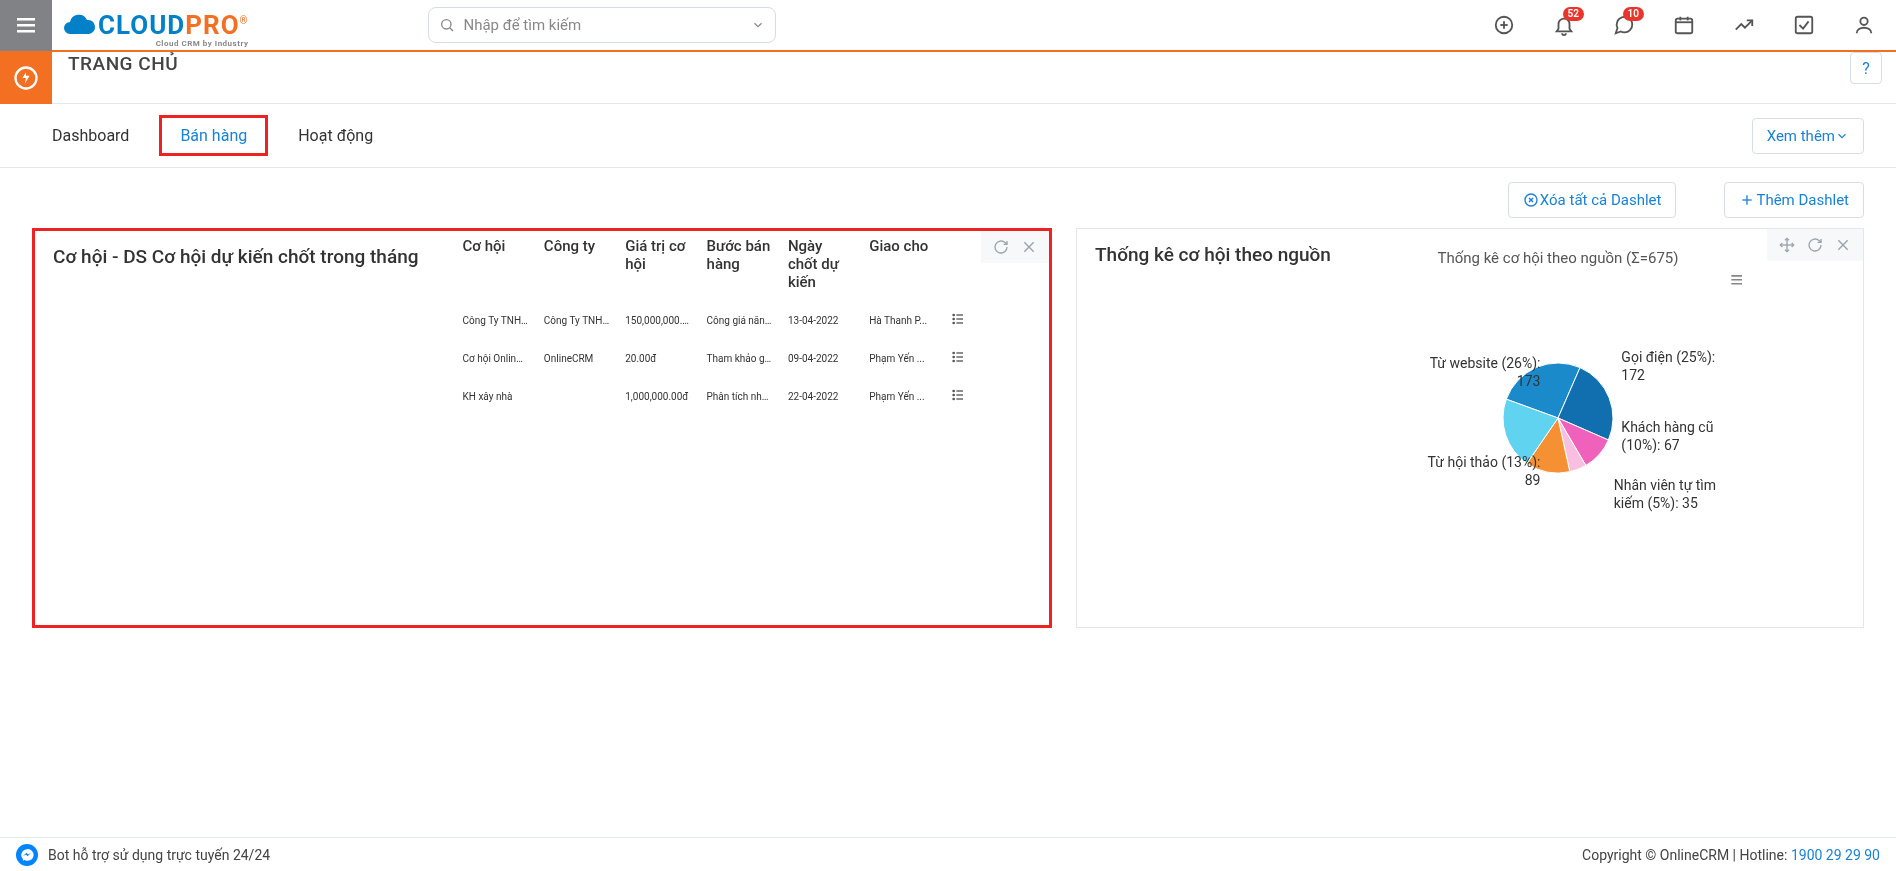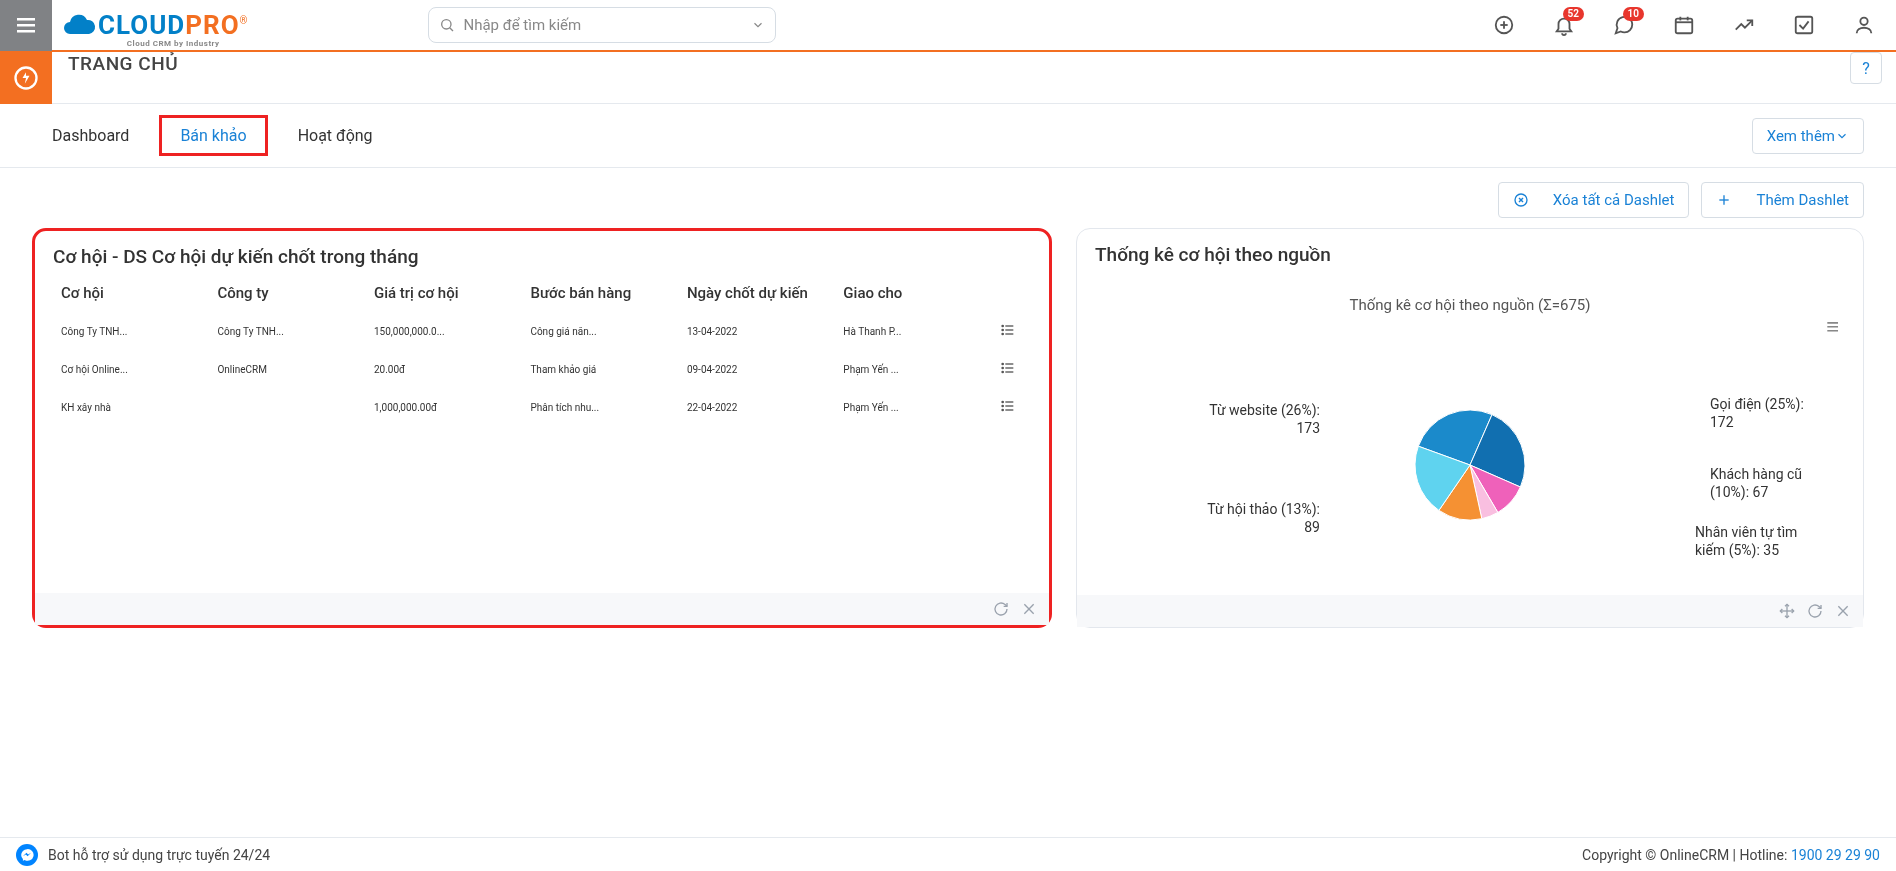--- a/index.html
+++ b/index.html
@@ -6,21 +6,21 @@
   body { font-family: -apple-system, BlinkMacSystemFont, "Segoe UI", Roboto, Arial, sans-serif; font-size: 14px; color: #333; background: #fff; overflow: hidden; }
 
   
   .topbar { display:flex; align-items:center; height:52px; border-bottom:2px solid #f36f21; }
   .menu-toggle { width:52px; height:52px; background:#808285; display:flex; align-items:center; justify-content:center; cursor:pointer; }
   .menu-toggle svg { fill:#fff; }
   .logo { display:flex; align-items:center; padding:0 10px; height:100%; }
   .logo-text { font-weight:700; font-size:26px; letter-spacing:1px; color:#0280c8; display:flex; align-items:baseline; position:relative;}
   .logo-text .pro { color:#f36f21; }
   .logo-text .reg { color:#f36f21; font-size:10px; font-weight:400; position:relative; top:-10px;}
-  .logo-sub { font-size:8px; color:#888; letter-spacing:0.5px; position:absolute; bottom:-8px; left:0; width:100%; text-align:center;}
+  .logo-sub { font-size:8px; color:#888; letter-spacing:0.5px; position:absolute; bottom:-8px; left:0; width:100%; text-align:right;}
   .logo-cloud { margin-right:2px; }
   .search-wrap { margin-left: 170px; }
   .search-box { display:flex; align-items:center; width:348px; height:36px; border:1px solid #d6dde4; border-radius:8px; padding:0 10px; color:#777; }
   .search-box svg { flex:none; }
   .search-box .ph { flex:1; margin-left:8px; color:#888; font-size:15px;}
   .top-actions { margin-left:auto; display:flex; align-items:center; gap:20px; padding-right:12px; }
   .icon-btn { width:40px; height:40px; display:flex; align-items:center; justify-content:center; cursor:pointer; position:relative; border-radius:4px;}
   .icon-btn svg { stroke:#555; }
   .badge { position:absolute; top:2px; right:0px; background:#e8362d; color:#fff; font-size:10px; font-weight:600; padding:1px 5px; border-radius:8px; line-height:1.2;}
 
@@ -33,25 +33,25 @@
 
   
   .tabbar { display:flex; align-items:center; height:64px; padding:0 32px; border-bottom:1px solid #e5e9ee;}
   .tab { font-size:16px; color:#333; padding:8px 18px; cursor:pointer; border:2px solid transparent;}
   .tab.active { color:#1a82d6; border:3px solid #e22; }
   .tab + .tab { margin-left: 10px;}
   .view-more { margin-left:auto; border:1px solid #d6dde4; border-radius:4px; padding:8px 14px; color:#1a82d6; font-size:15px; display:flex; align-items:center; cursor:pointer;}
 
   
   .action-row { display:flex; justify-content:flex-end; gap:12px; padding:14px 32px 10px; }
-  .outline-btn { border:1px solid #d6dde4; border-radius:4px; padding:8px 14px; color:#1a82d6; font-size:15px; display:flex; align-items:center; gap:24px; cursor:pointer; background:#fff;}
+  .outline-btn { border:1px solid #d6dde4; border-radius:4px; padding:8px 14px; color:#1a82d6; font-size:15px; display:flex; align-items:center; gap:1px; cursor:pointer; background:#fff;margin-left:36px;}
 
   
   .dash-row { display:flex; gap:24px; padding:0 32px; }
-  .dashlet { border:1px solid #e3e7ed; border-radius:14px; background:#fff; display:flex; flex-direction:column; position:relative;}
+  .dashlet { border:1px solid #e3e7ed; border-radius:0; background:#fff; display:flex; flex-direction:row; position:relative;}
   .dashlet-left { flex: 0 0 1020px; height:400px; border:3px solid #e22; }
   .dashlet-right { flex:1; height:400px; }
   .dashlet-header { padding:14px 18px 10px; font-size:19px; font-weight:500; color:#333;}
   .dashlet-body { flex:1; padding:0 18px; overflow:hidden;}
   .dashlet-footer { height:32px; background:#f7f8fa; display:flex; justify-content:flex-end; align-items:center; gap:12px; padding:0 12px; color:#9aa2ad;}
   .dashlet-footer svg { cursor:pointer; }
 
   
   table.tbl { width:100%; border-collapse:collapse; table-layout:fixed; }
   table.tbl th { text-align:left; font-weight:500; font-size:15px; color:#333; padding:6px 8px 10px; vertical-align:top;}
@@ -170,21 +170,21 @@
       </svg>
   </div>
   <div class="page-title">TRANG CHỦ</div>
   <div class="help-btn">
       <span>?</span>
     </div>
 </div>
 
 <div class="tabbar">
   <div class="tab">Dashboard</div>
-  <div class="tab active">Bán khảo</div>
+  <div class="tab active">Bán hàng</div>
   <div class="tab">Hoạt động</div>
   <div class="view-more">
     <span>Xem thêm</span>
     <svg width="14" height="14" viewBox="0 0 24 24" fill="none" stroke="#1a82d6" stroke-width="2">
         <polyline points="6 9 12 15 18 9"></polyline>
       </svg>
   </div>
 </div>
 
 <div class="action-row">

